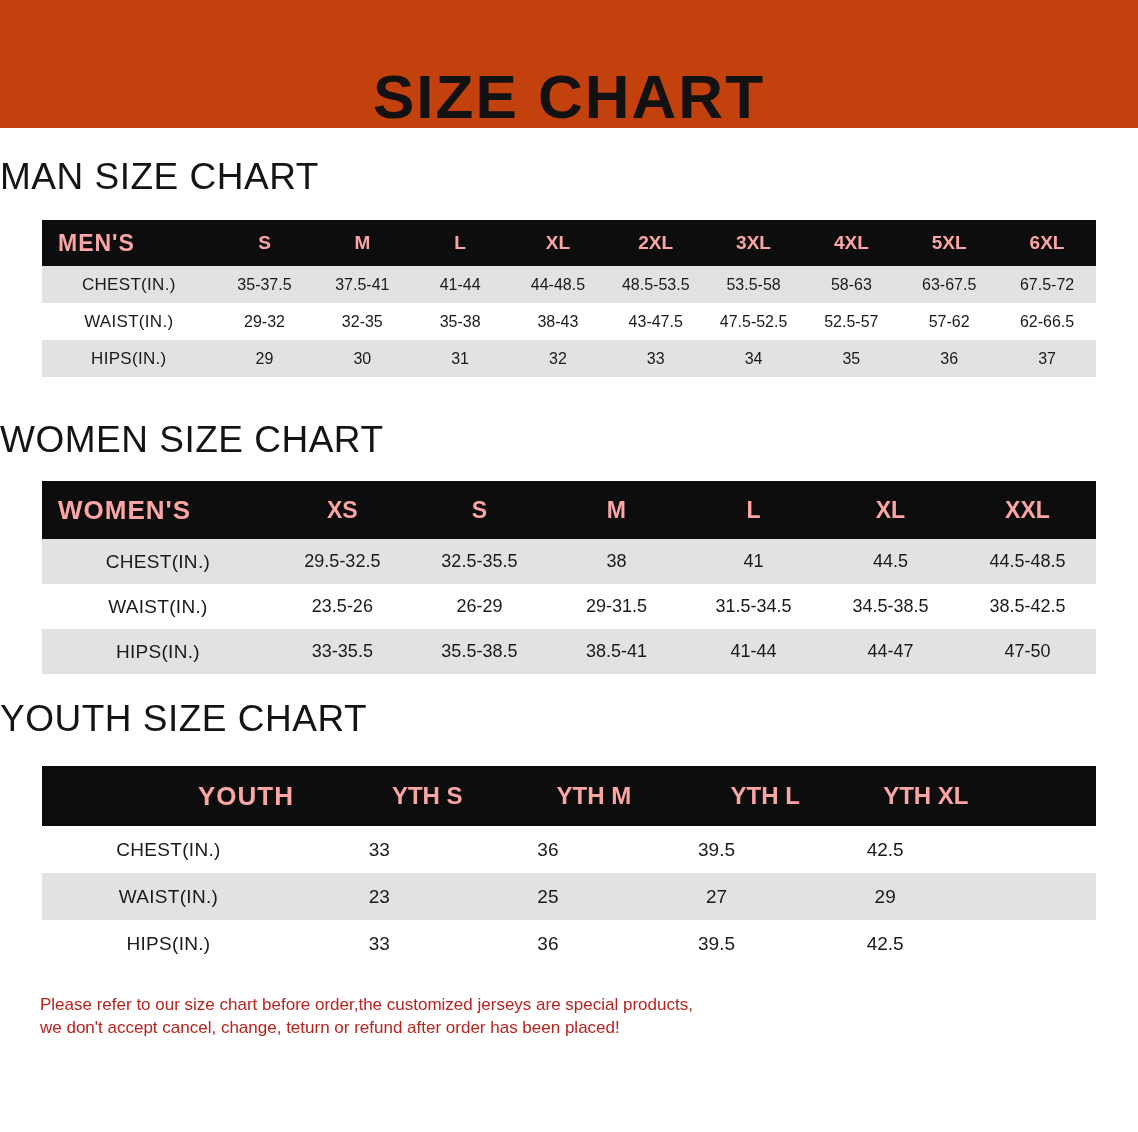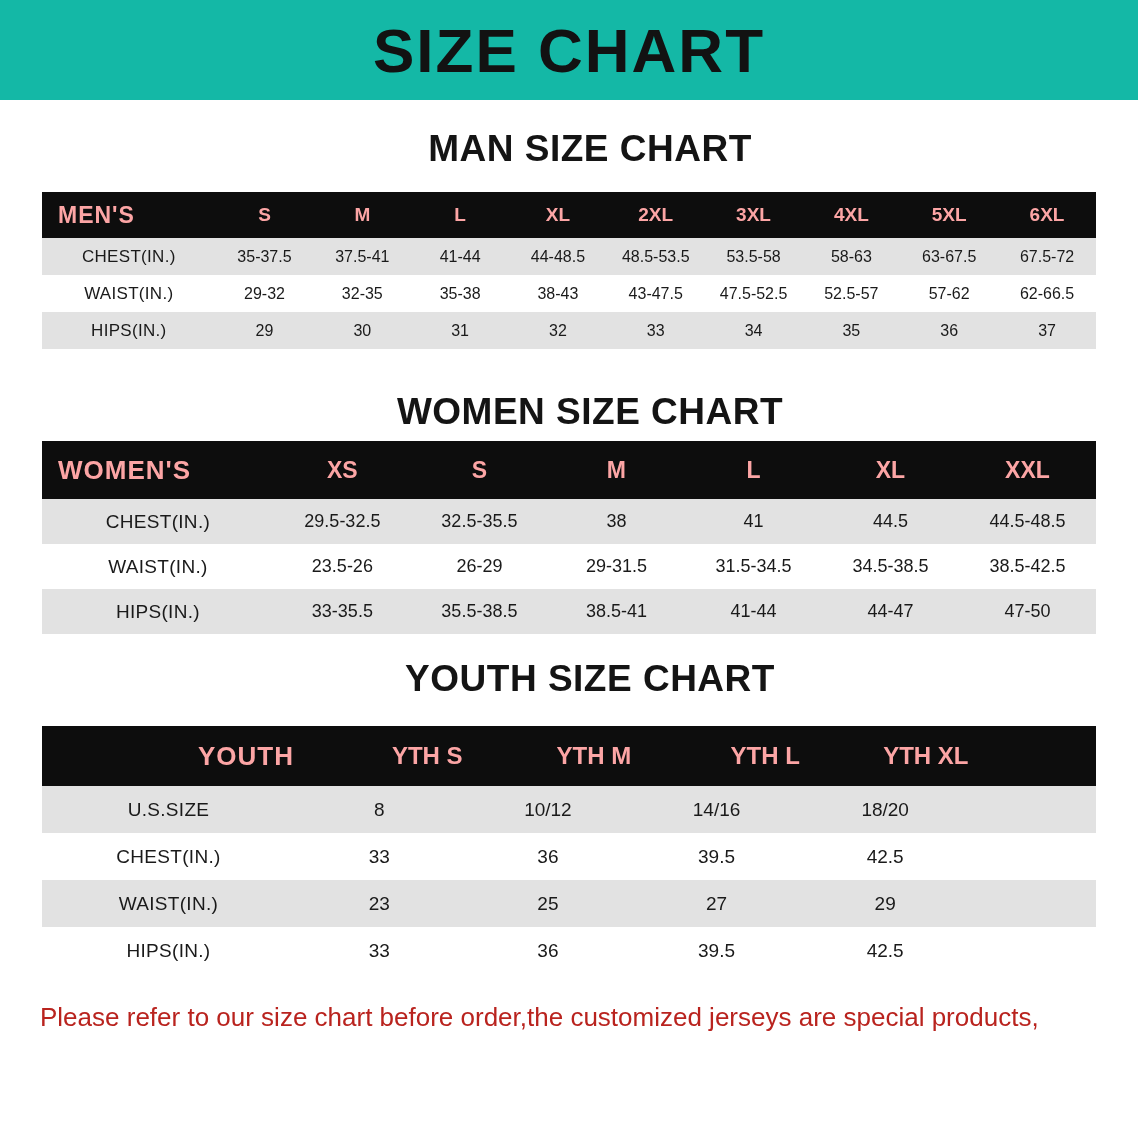--- a/index.html
+++ b/index.html
@@ -10,48 +10,47 @@
   body {
     width: 1138px;
     height: 1132px;
     font-family: "Liberation Sans", sans-serif;
     color: #111111;
     overflow: hidden;
   }
 
   
   .banner {
-    height: 100px;
-    background: #14b8a6;
+    height: 128px;
+    background: #c2410c;
     display: flex;
-    align-items: center;
+    align-items: flex-end;
     justify-content: center;
   }
   .banner-title {
     font-family: "Liberation Sans", sans-serif;
     font-weight: bold;
     font-size: 62px;
     letter-spacing: 2px;
     color: #121212;
     line-height: 1;
     margin-top: 2px;
   }
 
   
   .section-title {
-    text-align: center;
-    font-family: "Liberation Sans", sans-serif;
-    font-weight: bold;
+    text-align: left;
+    font-family: "Liberation Sans", sans-serif;
+    font-weight: normal;
     font-size: 37px;
     letter-spacing: 0.5px;
     color: #141414;
-    padding-left: 42px;
   }
   .title-man   { margin-top: 28px; margin-bottom: 22px; }
-  .title-women { margin-top: 42px; margin-bottom: 8px; }
+  .title-women { margin-top: 42px; margin-bottom: 20px; }
   .title-youth { margin-top: 24px; margin-bottom: 26px; }
 
   
   .table-wrap {
     margin: 0 42px;
   }
   table {
     width: 100%;
     border-collapse: collapse;
     table-layout: fixed;
@@ -95,21 +94,21 @@
   
   #youth-table thead th { height: 58px; font-size: 24px; text-align: right; }
   #youth-table thead th.rowhead { font-size: 26px; }
   #youth-table tbody td { height: 45px; font-size: 19px; }
   #youth-table tbody td.rowhead { font-size: 19px; }
 
   
   .note {
     margin: 26px 40px 0 40px;
     color: #b9231e;
-    font-size: 26px;
+    font-size: 17px;
     line-height: 1.36;
     text-align: left;
     font-family: "Liberation Sans", sans-serif;
   }
   .note div { white-space: nowrap; }
 </style>
 </head>
 <body>
 
 <div class="banner">
@@ -256,28 +255,20 @@
       <tr>
         <th class="rowhead">YOUTH</th>
         <th>YTH S</th>
         <th>YTH M</th>
         <th>YTH L</th>
         <th>YTH XL</th>
         <th></th>
       </tr>
     </thead>
     <tbody>
-      <tr class="shaded">
-        <td class="rowhead">U.S.SIZE</td>
-        <td>8</td>
-        <td>10/12</td>
-        <td>14/16</td>
-        <td>18/20</td>
-        <td></td>
-      </tr>
       <tr class="plain">
         <td class="rowhead">CHEST(IN.)</td>
         <td>33</td>
         <td>36</td>
         <td>39.5</td>
         <td>42.5</td>
         <td></td>
       </tr>
       <tr class="shaded">
         <td class="rowhead">WAIST(IN.)</td>
@@ -294,13 +285,14 @@
         <td>39.5</td>
         <td>42.5</td>
         <td></td>
       </tr>
     </tbody>
   </table>
 </div>
 
 <div class="note">
   <div>Please refer to our size chart before order,the customized jerseys are special products,</div>
+  <div>we don't accept cancel, change, teturn or refund after order has been placed!</div>
 </div>
 
 </body></html>

